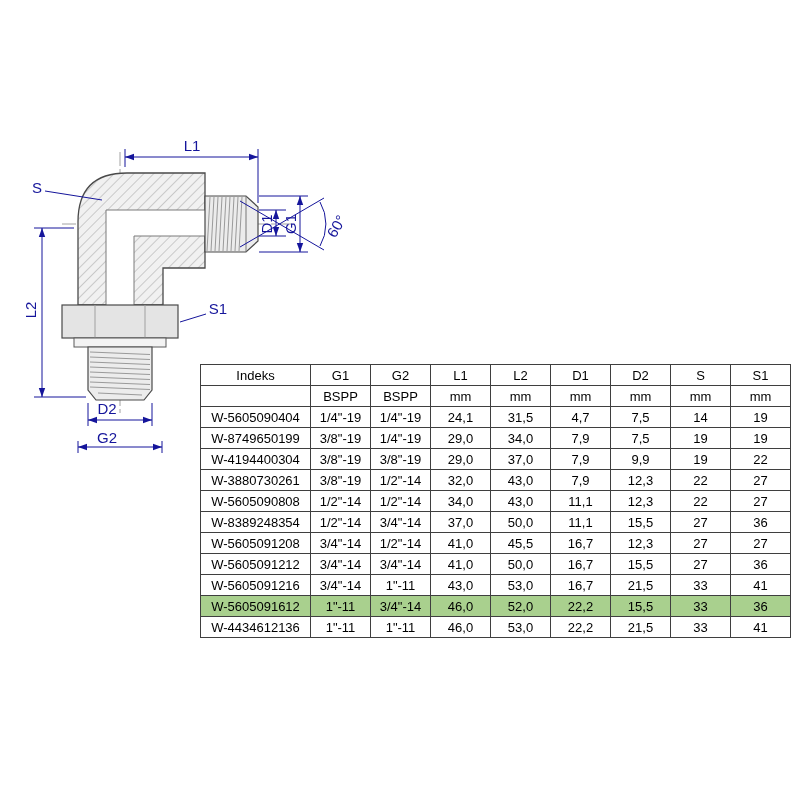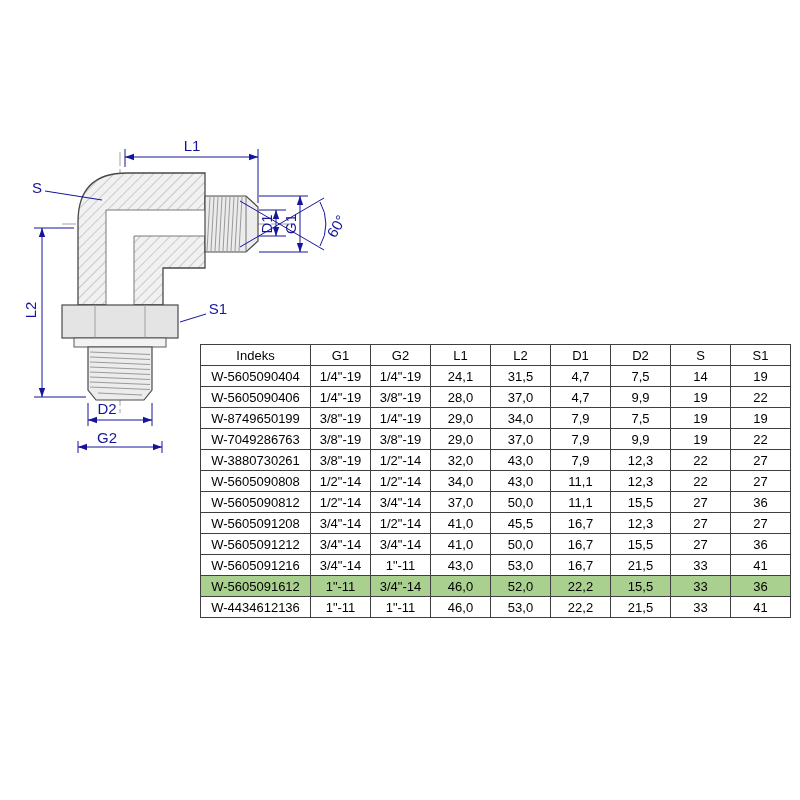--- a/index.html
+++ b/index.html
@@ -1,20 +1,20 @@
 <!DOCTYPE html>
 <html><head>
 <meta charset="utf-8">
 <style>
   * { margin:0; padding:0; box-sizing:border-box; }
   html, body { width:800px; height:800px; background:#ffffff; font-family:"Liberation Sans", sans-serif; }
   .stage { position:relative; width:800px; height:678px; background:#ffffff; overflow:hidden; }
   .drawing { position:absolute; left:0; top:0; }
   .dim-label text { font-family:"Liberation Sans", sans-serif; font-size:15px; fill:#15159b; }
-  .dim-table { position:absolute; left:200px; top:344px; border-collapse:collapse; table-layout:fixed;
+  .dim-table { position:absolute; left:200px; top:364px; border-collapse:collapse; table-layout:fixed;
                font-size:13px; color:#000; background:#fff;padding-left:20px; }
   .dim-table th, .dim-table td { border:1px solid #3f3f3f; text-align:center; vertical-align:middle;
                font-weight:400; padding:2px 3px; height:21px; white-space:nowrap; overflow:hidden; }
 </style>
 </head>
 <body>
 
 <div class="stage">
 
   <svg class="drawing" width="400" height="480" viewBox="0 0 400 480">
@@ -155,57 +155,57 @@
           <th>Indeks</th>
           <th>G1</th>
           <th>G2</th>
           <th>L1</th>
           <th>L2</th>
           <th>D1</th>
           <th>D2</th>
           <th>S</th>
           <th>S1</th>
         </tr>
+        <tr>
+          <th></th>
+          <th>BSPP</th>
+          <th>BSPP</th>
+          <th>mm</th>
+          <th>mm</th>
+          <th>mm</th>
+          <th>mm</th>
+          <th>mm</th>
+          <th>mm</th>
+        </tr>
       </thead>
     <tbody>
         <tr>
           <td>W-5605090404</td>
           <td>1/4"-19</td>
           <td>1/4"-19</td>
           <td>24,1</td>
           <td>31,5</td>
           <td>4,7</td>
           <td>7,5</td>
           <td>14</td>
           <td>19</td>
         </tr>
         <tr>
-          <td>W-5605090406</td>
-          <td>1/4"-19</td>
-          <td>3/8"-19</td>
-          <td>28,0</td>
-          <td>37,0</td>
-          <td>4,7</td>
-          <td>9,9</td>
-          <td>19</td>
-          <td>22</td>
-        </tr>
-        <tr>
           <td>W-8749650199</td>
           <td>3/8"-19</td>
           <td>1/4"-19</td>
           <td>29,0</td>
           <td>34,0</td>
           <td>7,9</td>
           <td>7,5</td>
           <td>19</td>
           <td>19</td>
         </tr>
         <tr>
-          <td>W-7049286763</td>
+          <td>W-4194400304</td>
           <td>3/8"-19</td>
           <td>3/8"-19</td>
           <td>29,0</td>
           <td>37,0</td>
           <td>7,9</td>
           <td>9,9</td>
           <td>19</td>
           <td>22</td>
         </tr>
         <tr>
@@ -224,21 +224,21 @@
           <td>1/2"-14</td>
           <td>1/2"-14</td>
           <td>34,0</td>
           <td>43,0</td>
           <td>11,1</td>
           <td>12,3</td>
           <td>22</td>
           <td>27</td>
         </tr>
         <tr>
-          <td>W-5605090812</td>
+          <td>W-8389248354</td>
           <td>1/2"-14</td>
           <td>3/4"-14</td>
           <td>37,0</td>
           <td>50,0</td>
           <td>11,1</td>
           <td>15,5</td>
           <td>27</td>
           <td>36</td>
         </tr>
         <tr>

